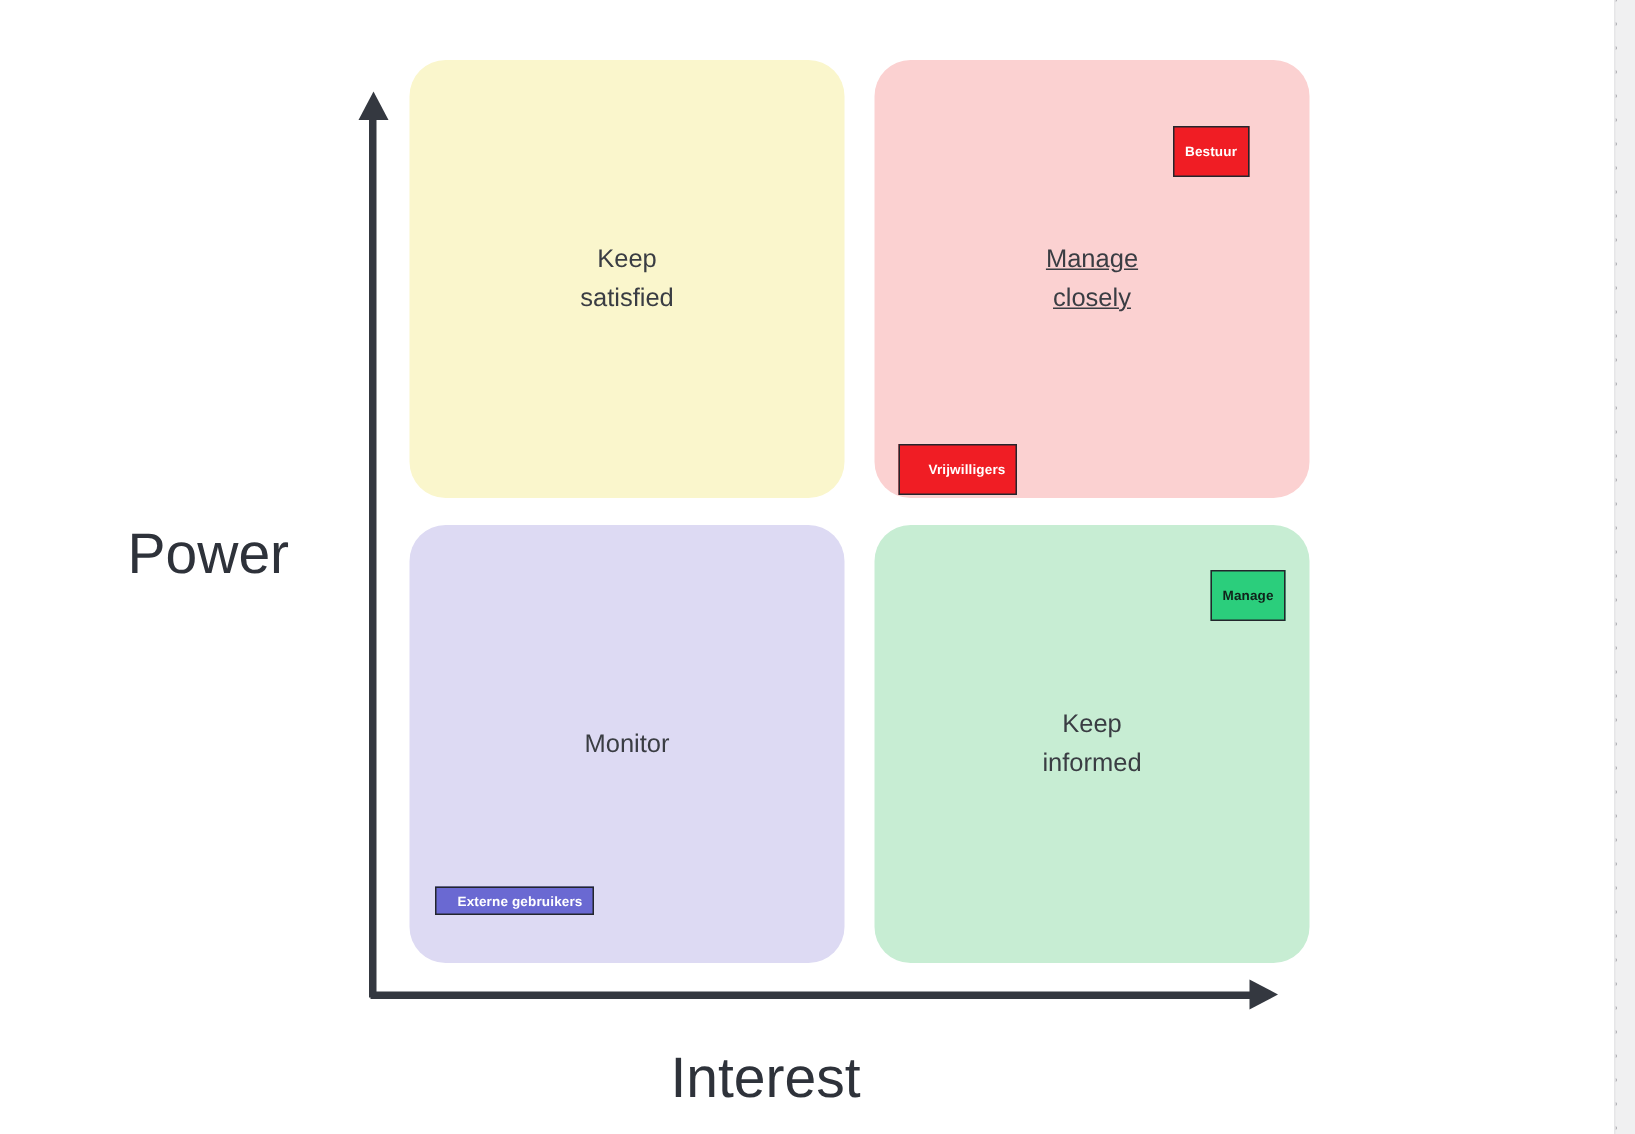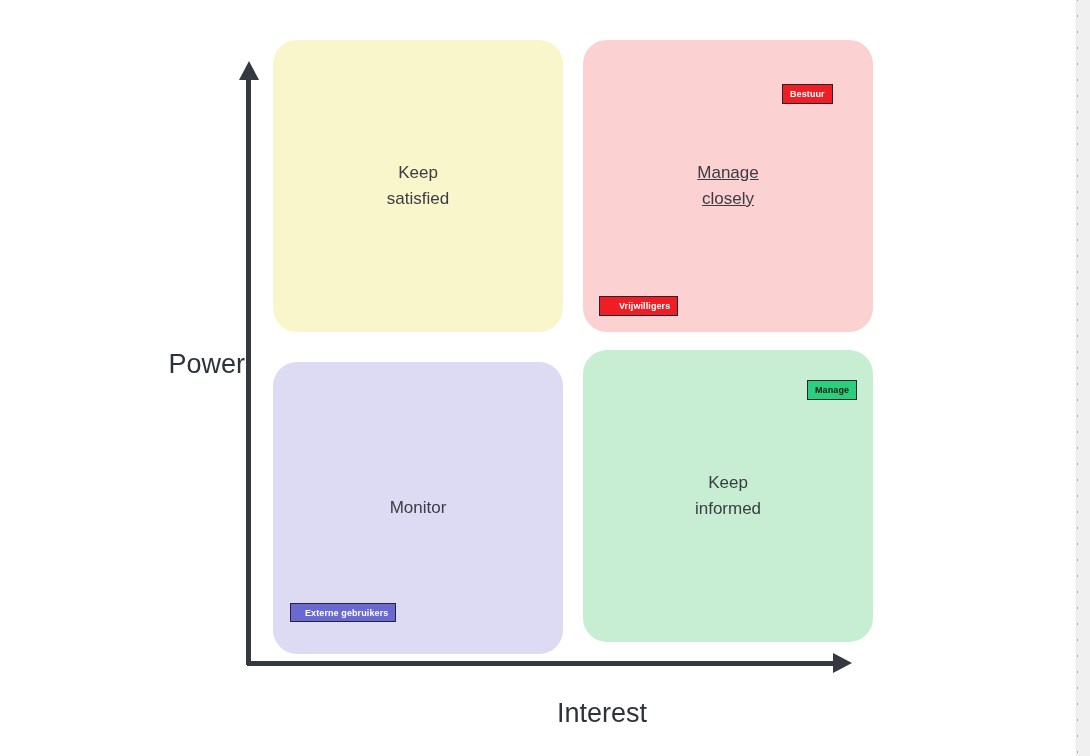--- a/index.html
+++ b/index.html
@@ -60,33 +60,33 @@
   .x-arrowhead {
     position: absolute;
     left: 833px; top: 653px;
     width: 0; height: 0;
     border-top: 10px solid rgba(0,0,0,0);
     border-bottom: 10px solid rgba(0,0,0,0);
     border-left: 19px solid #343840;
   }
   .axis-label {
     position: absolute;
-    font-size: 27px;
+    font-size: 38px;
     color: #2e323a;
-    text-align: right;
+    text-align: left;
   }
   .y-axis-label { left: 85px;  top: 349px; width: 160px; }
   .x-axis-label { left: 447px; top: 698px; width: 200px; }
   
   .tag {
     position: absolute;
     display: inline-flex;
     align-items: center;
     justify-content: center;
-    height: 20px;
+    height: 34px;
     padding: 0 7px;
     border: 1.5px solid #23262c;
     font-size: 9px;
     font-weight: bold;
     letter-spacing: 0.1px;
     white-space: nowrap;
   }
   .tag-bestuur            { left: 199px; top: 44px;  }
   .tag-vrijwilligers      { left: 16px;  top: 256px; padding-left: 19px; }
   .tag-leden              { left: 224px; top: 30px;  }
@@ -102,21 +102,21 @@
 satisfied</div>
   </div>
 
   <div class="quadrant q-top-right" style="background-color: rgb(251, 209, 209);">
     <div class="quadrant-label" style="color: rgb(58, 61, 67); text-decoration: underline;">Manage
 closely</div>
     <span class="tag tag-bestuur" style="background-color: rgb(240, 29, 36); color: rgb(255, 255, 255);">Bestuur</span>
     <span class="tag tag-vrijwilligers" style="background-color: rgb(240, 29, 36); color: rgb(255, 255, 255);">Vrijwilligers</span>
   </div>
 
-  <div class="quadrant q-bottom-left" style="background-color: rgb(221, 218, 243); margin-top: 12px;">
+  <div class="quadrant q-bottom-left" style="background-color: rgb(221, 218, 243);">
     <div class="quadrant-label" style="color: rgb(58, 61, 67);">Monitor</div>
     <span class="tag tag-externe-gebruikers" style="background-color: rgb(106, 105, 210); color: rgb(255, 255, 255);">Externe gebruikers</span>
   </div>
 
   <div class="quadrant q-bottom-right" style="background-color: rgb(199, 237, 211);">
     <div class="quadrant-label" style="color: rgb(58, 61, 67);">Keep
 informed</div>
     <span class="tag tag-leden" style="background-color: rgb(43, 206, 124); color: rgb(16, 33, 26);">Manage</span>
   </div>
 

